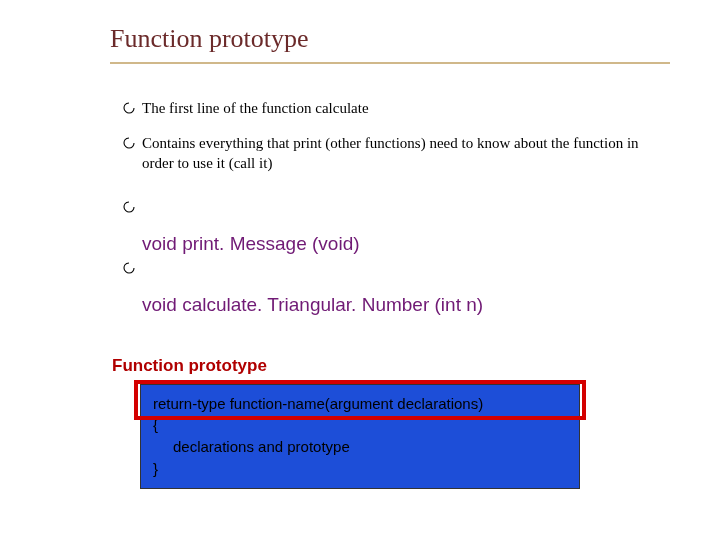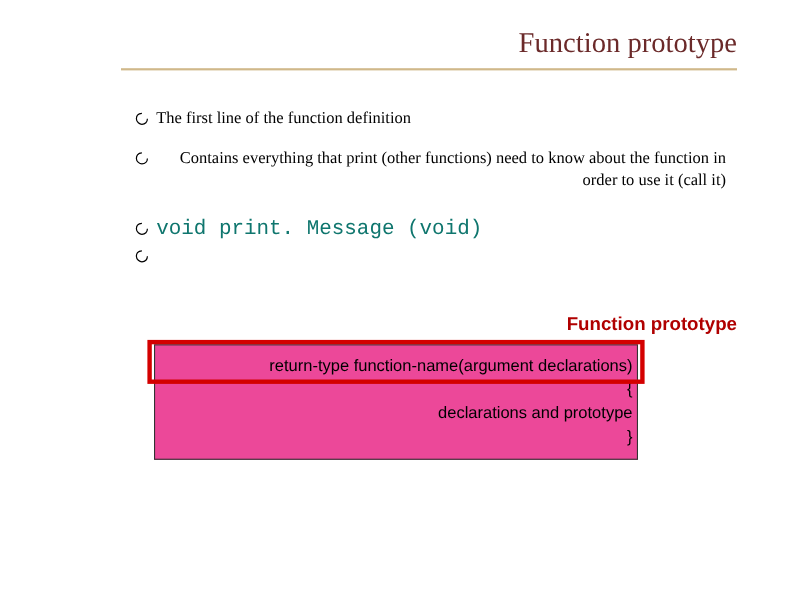--- a/index.html
+++ b/index.html
@@ -1,49 +1,49 @@
 <!DOCTYPE html>
 <html><head>
 <meta charset="utf-8">
 <style>
   * { margin: 0; padding: 0; box-sizing: border-box; }
   html, body { width: 720px; height: 540px; background: #fff; font-family: Georgia, 'Times New Roman', serif; color: #000; }
-  .slide { width: 720px; height: 444px; position: relative; padding: 24px 50px 30px 110px; text-align: right; }
+  .slide { width: 720px; height: 444px; position: relative; padding: 24px 50px 30px 110px; }
   .title { font-size: 26px; color: #6b2a2a; font-family: Georgia, serif; font-weight: normal; margin-bottom: 8px; }
   .underline { height: 2px; background: #d0b88a; width: 560px; margin-bottom: 34px; }
   .bullets { margin-left: 12px; }
   .bullet { display: flex; align-items: flex-start; margin-bottom: 14px; }
   .bullet .icon { flex: 0 0 auto; margin-right: 6px; margin-top: 3px; }
   .bullet .text { font-size: 15px; line-height: 1.35; font-family: Georgia, serif; color: #000; padding-right: 10px; }
   .codeblock { margin-top: 22px; margin-left: 12px; }
   .codeblock .row { display: flex; align-items: flex-start; margin-bottom: 2px; }
   .codeblock .row .icon { flex: 0 0 auto; margin-right: 6px; margin-top: 4px; }
-  .codeblock .row .code { font-family: Liberation Mono, monospace; font-size: 19px; color: #0f766e; white-space: pre; }
+  .codeblock .row .code { font-family: Liberation Sans, sans-serif; font-size: 19px; color: #701a75; white-space: pre; margin-top: 37px; }
   .sublabel { margin-top: 40px; font-family: Arial, Helvetica, sans-serif; font-weight: bold; font-size: 17px; color: #b00000; margin-left: 2px; }
   .syntax-box { position: relative; margin-top: 8px; margin-left: 30px; width: 440px; }
-  .syntax-inner { border: 1px solid #333; background: #ec4899; padding: 8px 4px 8px 12px; font-family: Arial, Helvetica, sans-serif; font-size: 15px; line-height: 1.45; color: #000; }
+  .syntax-inner { border: 1px solid #333; background: #1d4ed8; padding: 8px 4px 8px 12px; font-family: Arial, Helvetica, sans-serif; font-size: 15px; line-height: 1.45; color: #000; }
   .syntax-inner .line2 { padding-left: 20px; }
   .red-rect { position: absolute; border: 4px solid #d40000; left: -6px; top: -4px; width: 452px; height: 40px; pointer-events: none; }
 </style>
 </head>
 <body>
 
 <div class="slide">
 
   <div class="title">Function prototype</div>
   <div class="underline"></div>
 
   <div class="bullets">
     <div class="bullet">
       <span class="icon">
         <svg width="14" height="14" viewBox="0 0 14 14">
             <path d="M7 2 C3 2 2 5 2 7 C2 10 5 12 7 12 C10 12 12 10 12 7" stroke="#000" stroke-width="1.1" fill="none"></path>
           </svg>
       </span>
-      <span class="text">The first line of the function definition</span>
+      <span class="text">The first line of the function calculate</span>
     </div>
     <div class="bullet">
       <span class="icon">
         <svg width="14" height="14" viewBox="0 0 14 14">
             <path d="M7 2 C3 2 2 5 2 7 C2 10 5 12 7 12 C10 12 12 10 12 7" stroke="#000" stroke-width="1.1" fill="none"></path>
           </svg>
       </span>
       <span class="text">Contains everything that print (other functions) need to know about the function in order to use it (call it)</span>
     </div>
   </div>
@@ -56,20 +56,21 @@
           </svg>
       </span>
       <span class="code">void print. Message (void)</span>
     </div>
     <div class="row">
       <span class="icon">
         <svg width="14" height="14" viewBox="0 0 14 14">
             <path d="M7 2 C3 2 2 5 2 7 C2 10 5 12 7 12 C10 12 12 10 12 7" stroke="#000" stroke-width="1.1" fill="none"></path>
           </svg>
       </span>
+      <span class="code">void calculate. Triangular. Number (int n)</span>
     </div>
   </div>
 
   <div class="sublabel">Function prototype</div>
 
   <div class="syntax-box">
     <div class="red-rect"></div>
     <div class="syntax-inner">
       <div>return-type  function-name(argument declarations)</div>
       <div>{</div>

